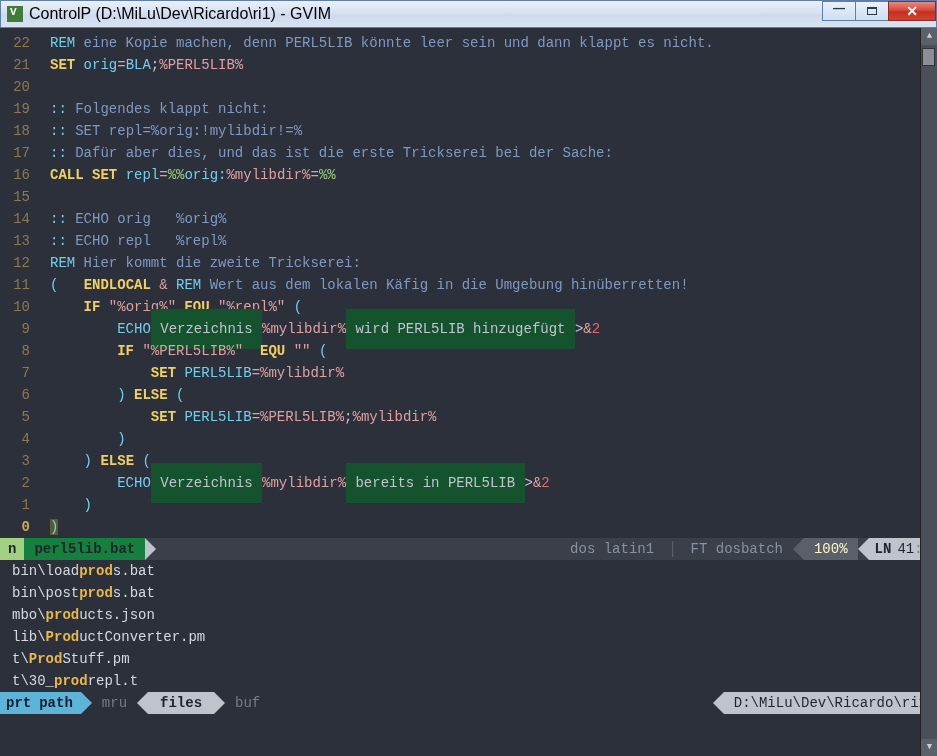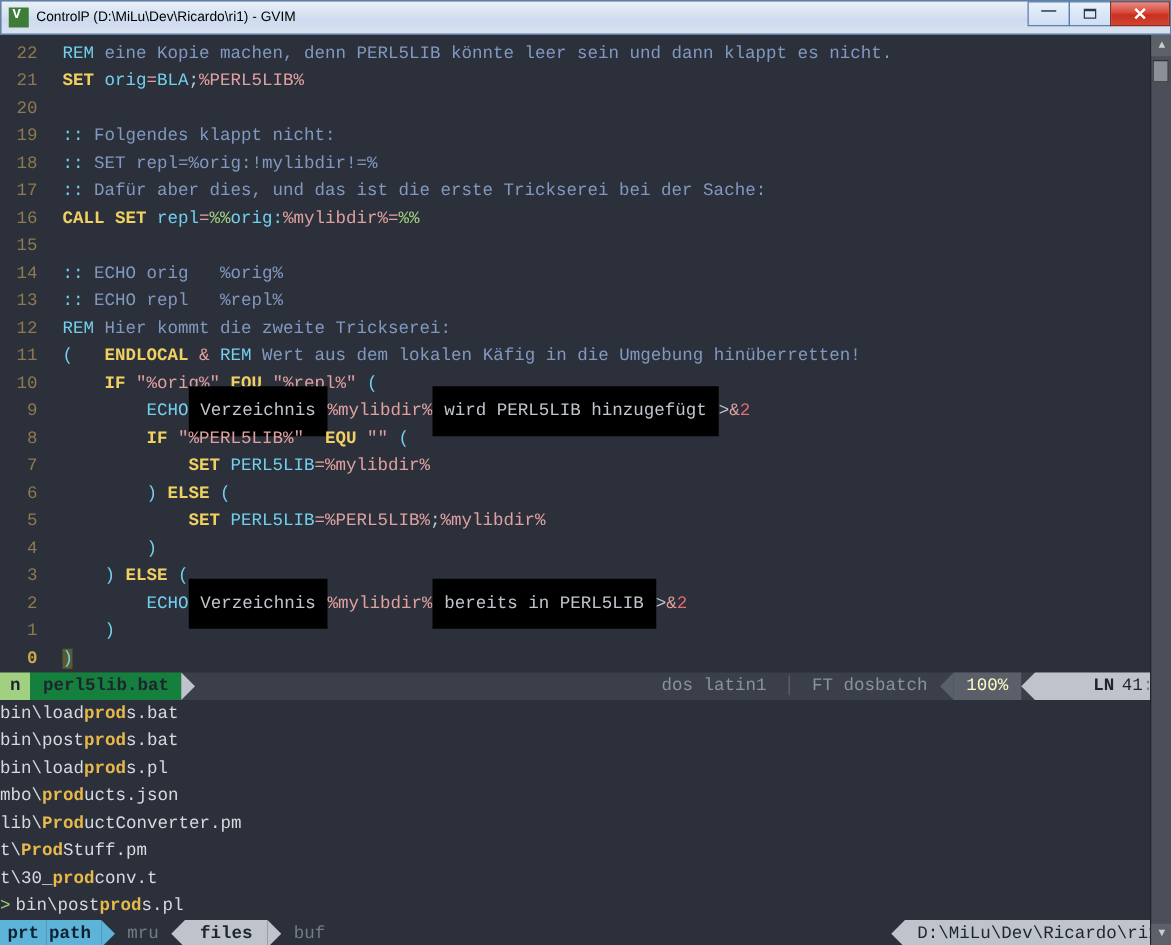--- a/index.html
+++ b/index.html
@@ -22,21 +22,21 @@
     position: relative;
   }
   .titlebar-icon {
     width: 16px; height: 16px;
     background: #3e7c37;
     margin-right: 6px;
     display: inline-block;
     position: relative;
   }
   .titlebar-icon::after { content:"V"; color:#fff; font-size:11px; font-weight:bold; position:absolute; left:3px; top:0px; }
-  .titlebar-text { color:#000; font-family:"Segoe UI",sans-serif; font-size:11px; }
+  .titlebar-text { color:#000; font-family:"Segoe UI",sans-serif; font-size:16px; }
   .win-buttons { position:absolute; right:0; top:0; display:flex; }
   .win-btn {
     width:34px; height:20px;
     border:1px solid #5d7fad;
     background:linear-gradient(to bottom,#e9f1fb,#cfdef3);
     display:flex; align-items:center; justify-content:center;
     font-family:"Segoe UI",sans-serif; font-size:12px; color:#2d3a4a;
     margin-left:-1px;
   }
   .win-btn.close {
@@ -79,45 +79,45 @@
   .kw-rem { color:#72d0ec; } 
   .cmt-txt { color:#8199c0; }
   .kw { color:#f0d060; font-weight:bold;font-family:Liberation Mono, monospace; }
   .cmd { color:#72d0ec; }
   .op { color:#e0a0a0; }
   .varhl { color:#e0a0a0; }
   .str { color:#e0a0a0; }
   .paren { color:#72d0ec; }
   .punct { color:#c0c5ce; }
   .pct { color:#a0d080; }
-  .hl-bg { background:#000000; padding:12px 1px; }
+  .hl-bg { background:#14532d; padding:12px 1px; }
   .num-hl { color:#e06c75; }
   .paren-match { background:#5a5a30; }
 
   
   .statusline {
     display:flex; align-items:center;
     background:#3a3f4a; height:22px;
     font-size:14px;
   }
   .sl-mode { background:#a0d080; color:#1f252f; padding:0 8px; height:100%; display:flex; align-items:center; font-weight:bold;}
   .sl-file { background:#15803d; color:#1f252f; padding:0 10px; height:100%; display:flex; align-items:center; font-weight:bold;}
   .sl-file-tri { width:0;height:0;border-top:11px solid transparent;border-bottom:11px solid transparent;border-left:11px solid #bfc3cb;}
   .sl-spacer{ flex:1;}
   .sl-info { color:#8a91a0; padding:0 10px;}
   .sl-sep { color:#5d6470; padding:0 4px;}
   .sl-pct-tri{ width:0;height:0;border-top:11px solid transparent;border-bottom:11px solid transparent;border-right:11px solid #5a5f6a;}
   .sl-pct { background:#5a5f6a; color:#fef9c3; padding:0 10px; height:100%; display:flex; align-items:center;}
   .sl-ln-tri{ width:0;height:0;border-top:11px solid transparent;border-bottom:11px solid transparent;border-right:11px solid #bfc3cb;}
   .sl-ln { background:#bfc3cb; color:#1f252f; padding:0 6px; height:100%; display:flex; align-items:center;}
-  .sl-ln .lbl{ font-weight:bold; margin-right:6px;margin-left:41px;}
+  .sl-ln .lbl{ font-weight:bold; margin-right:6px;}
   .sl-ln .col{ color:#7b828f;}
 
   
-  .ctrlp-results { line-height:22px; }
+  .ctrlp-results { padding-left:12px; line-height:22px; }
   .r-line .match { color:#e8b84a; font-weight:bold; }
   .r-line .rest { color:#d6d9df; }
   .r-selected { color:#a0d080; }
   .r-selected .ptr { color:#a0d080; margin-right:4px; }
   .r-selected .match{ color:#e8b84a; }
 
   
   .modesbar {
     display:flex; align-items:center; height:22px;
     background:#2b303b; font-size:14px;
@@ -170,26 +170,24 @@
     <div class="sl-ln">
       <span class="lbl">LN</span>
       <span>41</span>
         <span class="col">:1</span>
     </div>
   </div>
 
   <div class="ctrlp-results" id="ctrlp-results">
       <div class="r-line"><span class="rest">bin\load</span><span class="match">prod</span><span class="rest">s.bat</span></div>
       <div class="r-line"><span class="rest">bin\post</span><span class="match">prod</span><span class="rest">s.bat</span></div>
-      <div class="r-line"><span class="rest">bin\load</span><span class="match">prod</span><span class="rest">s.pl</span></div>
       <div class="r-line"><span class="rest">mbo\</span><span class="match">prod</span><span class="rest">ucts.json</span></div>
       <div class="r-line"><span class="rest">lib\</span><span class="match">Prod</span><span class="rest">uctConverter.pm</span></div>
       <div class="r-line"><span class="rest">t\</span><span class="match">Prod</span><span class="rest">Stuff.pm</span></div>
-      <div class="r-line"><span class="rest">t\30_</span><span class="match">prod</span><span class="rest">conv.t</span></div>
-      <div class="r-line r-selected"><span class="ptr">&gt;</span><span class="rest">bin\post</span><span class="match">prod</span><span class="rest">s.pl</span></div>
+      <div class="r-line"><span class="rest">t\30_</span><span class="match">prod</span><span class="rest">repl.t</span></div>
     </div>
 
   <div class="modesbar">
     <div class="mb-prt">prt</div>
     <div class="mb-path">path</div>
     <div class="mb-tri-l"></div>
     <div class="mb-dim">mru</div>
     <div class="mb-tri-files-l"></div>
     <div class="mb-files">files</div>
     <div class="mb-tri-files-r"></div>

